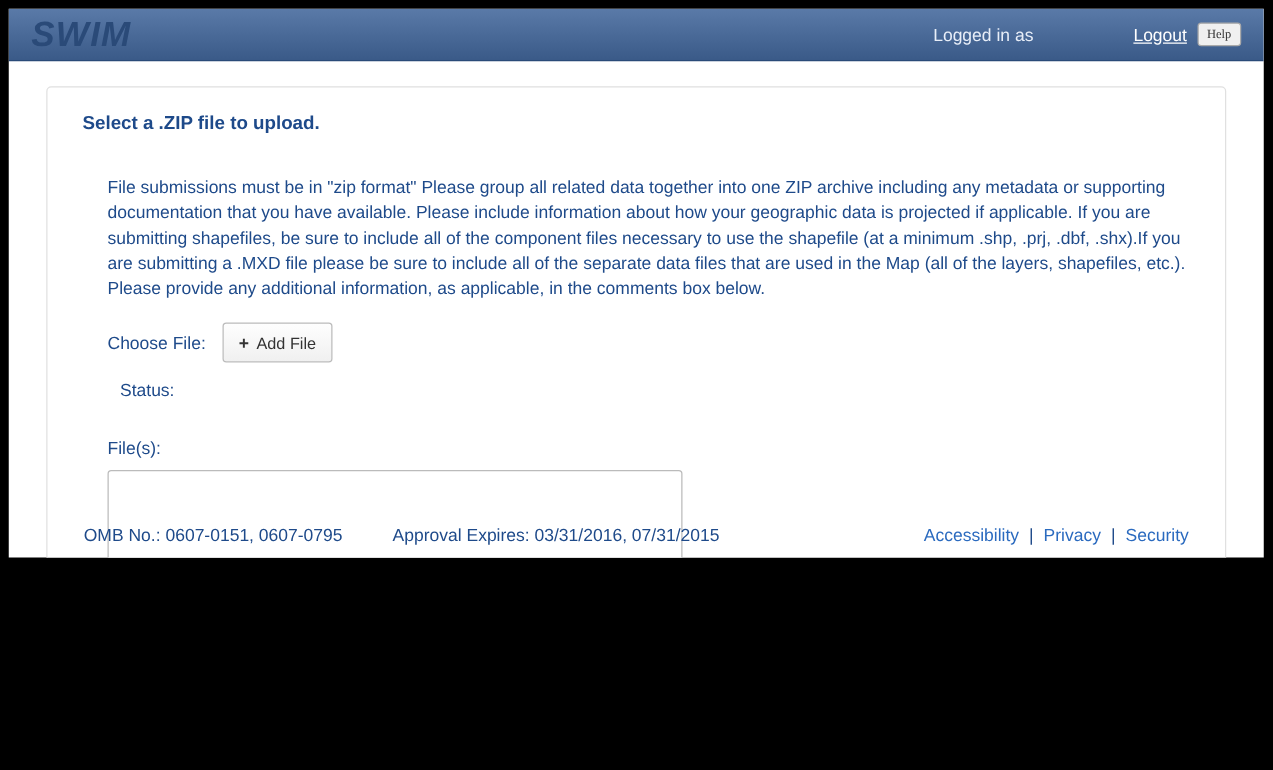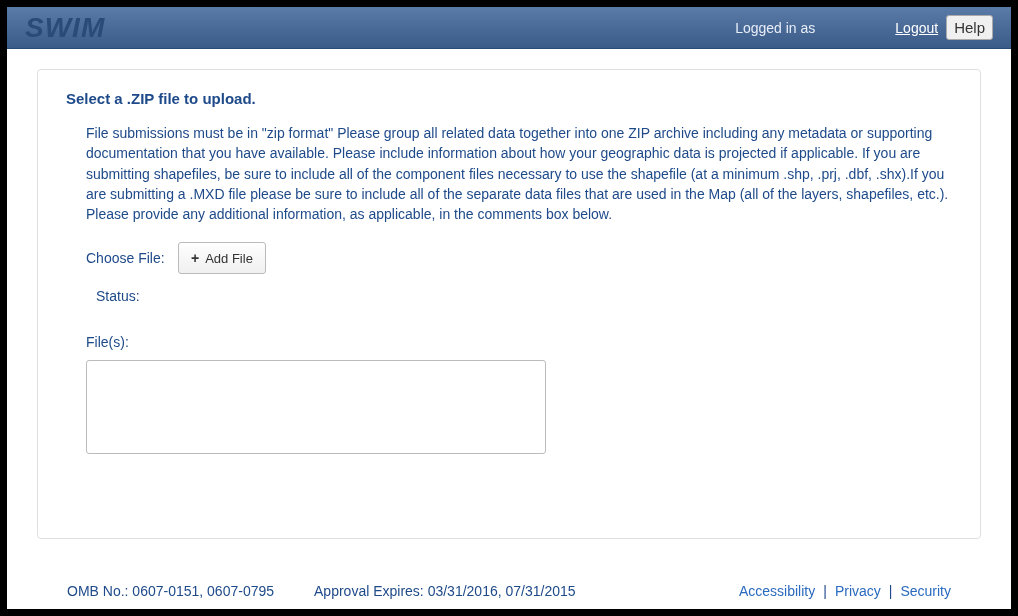--- a/index.html
+++ b/index.html
@@ -10,21 +10,21 @@
     body {
       font-family: Arial, Helvetica, sans-serif;
       background: #000;
       width: 1018px;
       height: 616px;
       overflow: hidden;
     }
     .outer-frame {
       background: #fff;
       width: 1004px;
-      height: 602px;
+      height: 439px;
       margin: 7px;
       position: relative;
       overflow: hidden;
     }
     .header-bar {
       background: linear-gradient(to bottom, #5a7aa8 0%, #3a5a88 100%);
       height: 42px;
       display: flex;
       align-items: center;
       padding: 0 18px;
@@ -56,38 +56,39 @@
       color: #fff;
       text-decoration: underline;
       cursor: pointer;
       margin-right: 8px;
     }
     .header-help-btn {
       background: #f0f0f0;
       border: 1px solid #aaa;
       border-radius: 3px;
       padding: 3px 7px;
-      font-size: 15px;
+      font-size: 10px;
       color: #333;
       cursor: pointer;
+      font-family: Liberation Serif, serif;
     }
     .main-card {
       background: #fff;
       margin: 20px 30px 0 30px;
       border: 1px solid #e0e0e0;
       border-radius: 4px;
       padding: 20px 28px 32px 28px;
       min-height: 470px;
       position: relative;
     }
     .card-title {
       color: #1e4a8a;
       font-size: 15px;
       font-weight: bold;
-      margin-bottom: 16px;
+      margin-bottom: 32px;
     }
     .card-instructions {
       color: #1e4a8a;
       font-size: 14px;
       line-height: 1.45;
       margin-left: 20px;
       margin-bottom: 18px;
     }
     .form-section {
       margin-left: 20px;

